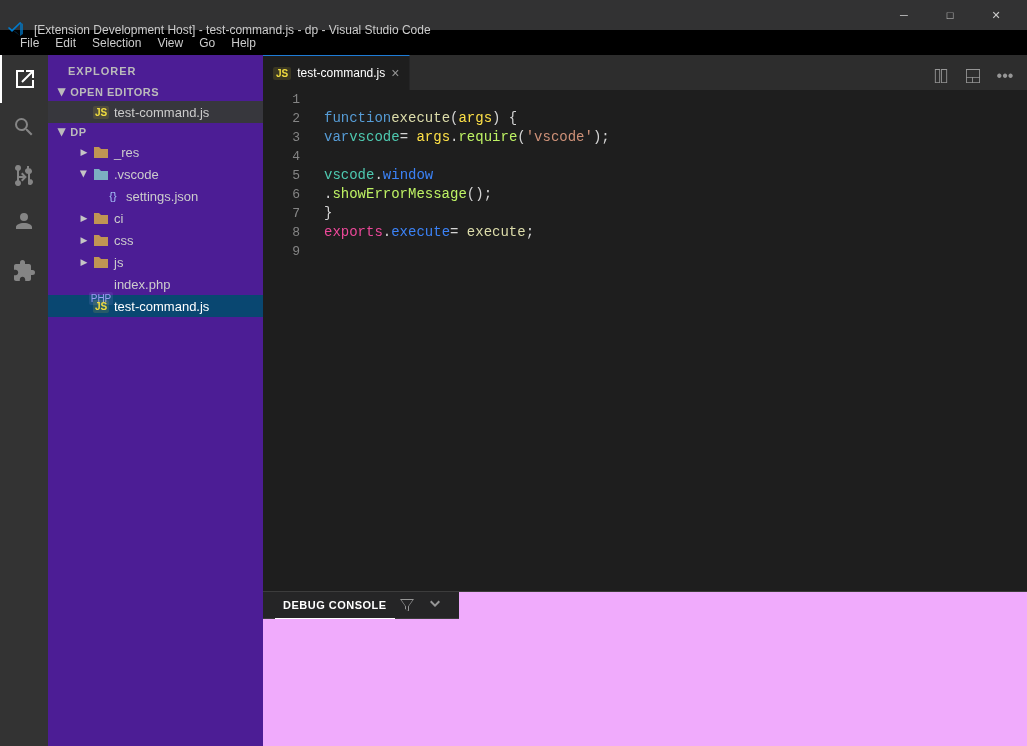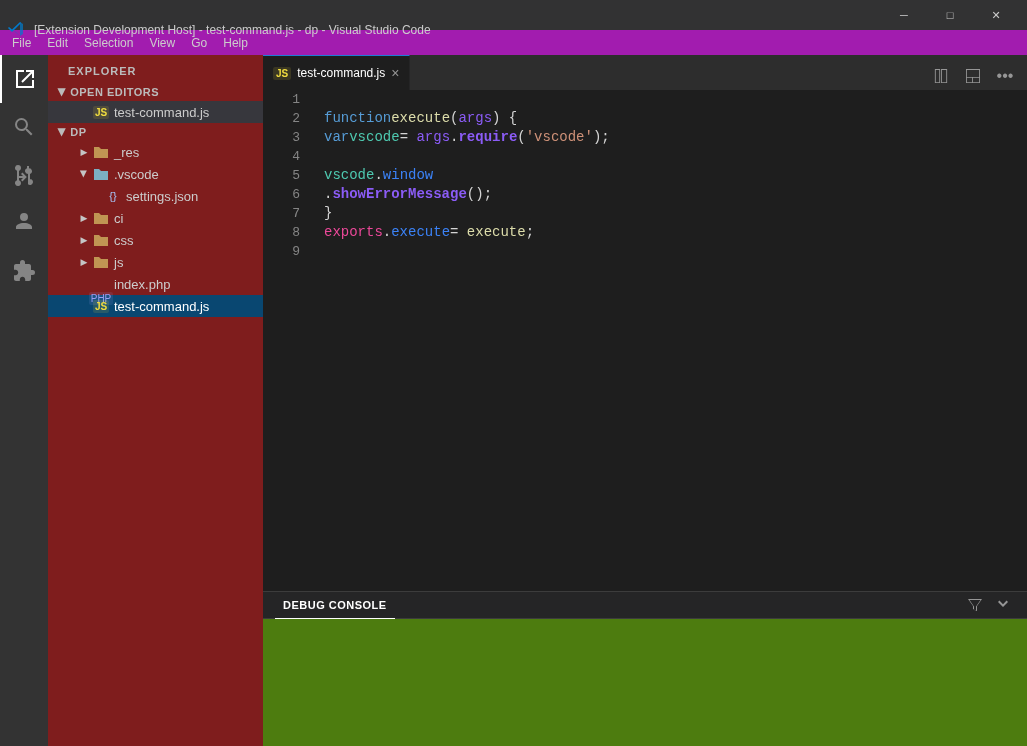--- a/index.html
+++ b/index.html
@@ -48,24 +48,24 @@
       align-items: center;
       justify-content: center;
       cursor: pointer;
       font-size: 11px;
       color: #cccccc;
     }
 
     
     #menu-bar {
       height: 25px;
-      background: #a21caf;
-      display: flex;
-      align-items: center;
-      padding: 0 4px;
+      background: #000000;
+      display: flex;
+      align-items: center;
+      padding: 0 12px;
     }
     .menu-item {
       padding: 2px 8px;
       cursor: pointer;
       font-size: 12px;
       color: #cccccc;
       height: 25px;
       display: flex;
       align-items: center;
     }
@@ -97,21 +97,21 @@
       font-size: 22px;
     }
     .activity-icon.active {
       color: #ffffff;
       border-left: 2px solid #ffffff;
     }
 
     
     #sidebar {
       width: 215px;
-      background: #7f1d1d;
+      background: #4c1d95;
       flex-shrink: 0;
       display: flex;
       flex-direction: column;
       overflow: hidden;
     }
     #sidebar-header {
       padding: 10px 12px 6px 20px;
       font-size: 11px;
       font-weight: 700;
       letter-spacing: 1px;
@@ -265,36 +265,35 @@
     }
     .code-line {
       height: 19px;
       white-space: pre;
       display: flex;
       align-items: center;
     }
     
     .kw { color: #569cd6; }       
     .fn { color: #dcdcaa; }       
-    .param { color: #8b5cf6; }    
+    .param { color: #fde047; }    
     .str { color: #ce9178; }      
     .prop { color: #3b82f6; }     
-    .method { color: #8b5cf6; font-weight: bold; }   
+    .method { color: #bef264; }   
     .punct { color: #d4d4d4; }    
     .obj { color: #4ec9b0; }      
     .export { color: #ec4899; }
 
     
     #panel {
       height: 155px;
-      background: #4d7c0f;
+      background: #f0abfc;
       border-top: 1px solid #3c3c3c;
       flex-shrink: 0;
       display: flex;
-      flex-direction: column;
     }
     #panel-header {
       height: 27px;
       background: #252526;
       display: flex;
       align-items: center;
       padding: 0 12px;
       border-bottom: 1px solid #3c3c3c;
     }
     .panel-tab {

